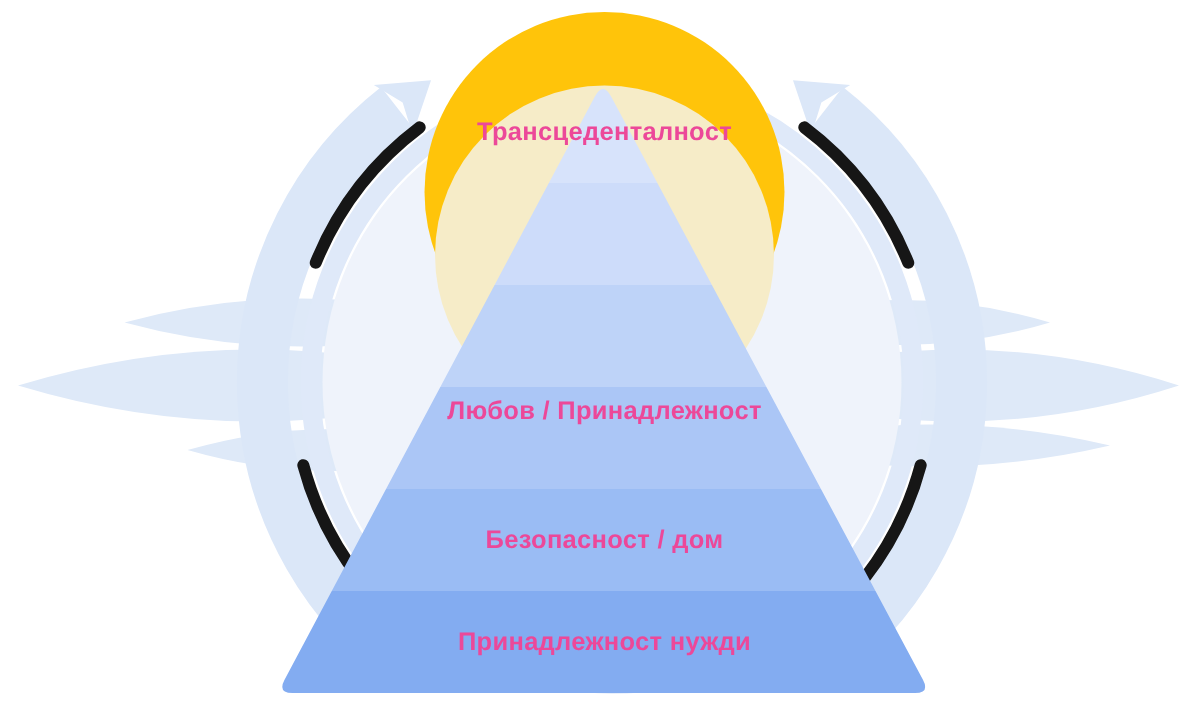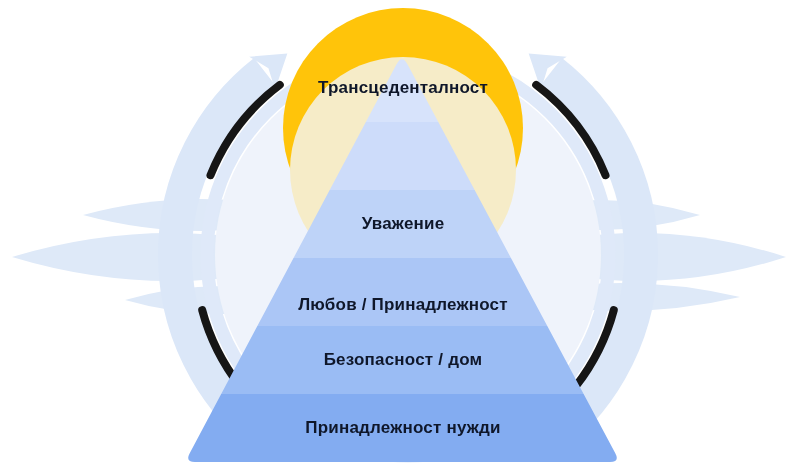--- a/index.html
+++ b/index.html
@@ -9,21 +9,21 @@
     background:#ffffff;
     font-family:"Liberation Sans","DejaVu Sans",sans-serif;
     overflow:hidden;
   }
   .stage svg{position:absolute;left:0;top:0;}
   .lvl-label{
     position:absolute;
     left:203px;width:400px;height:22px;
     text-align:center;line-height:22px;
     font-size:17px;font-weight:700;letter-spacing:0.2px;
-    color:#0f172a;
+    color:#ec4899;
     white-space:nowrap;
   }
 </style>
 </head>
 <body>
 
 <div class="stage">
 
   <svg width="790" height="475" viewBox="0 0 790 475">
     <defs>
@@ -65,18 +65,17 @@
       <rect x="180" y="54" width="446" height="68" fill="#D7E3FB"></rect>
       <rect x="180" y="122" width="446" height="68" fill="#CDDCFA"></rect>
       <rect x="180" y="190" width="446" height="68" fill="#BED3F8"></rect>
       <rect x="180" y="258" width="446" height="68" fill="#ABC6F6"></rect>
       <rect x="180" y="326" width="446" height="68" fill="#9ABCF4"></rect>
       <rect x="180" y="394" width="446" height="69" fill="#83ACF1"></rect>
     </g>
   </svg>
 
   <div class="lvl-label" style="top:77px">Трансцеденталност</div>
-  <div class="lvl-label" style="top:213px">Уважение</div>
-  <div class="lvl-label" style="top:294px">Любов / Принадлежност</div>
+  <div class="lvl-label" style="top:263px">Любов / Принадлежност</div>
   <div class="lvl-label" style="top:349px">Безопасност / дом</div>
   <div class="lvl-label" style="top:417px">Принадлежност нужди</div>
 
 </div>
 
 </body></html>

